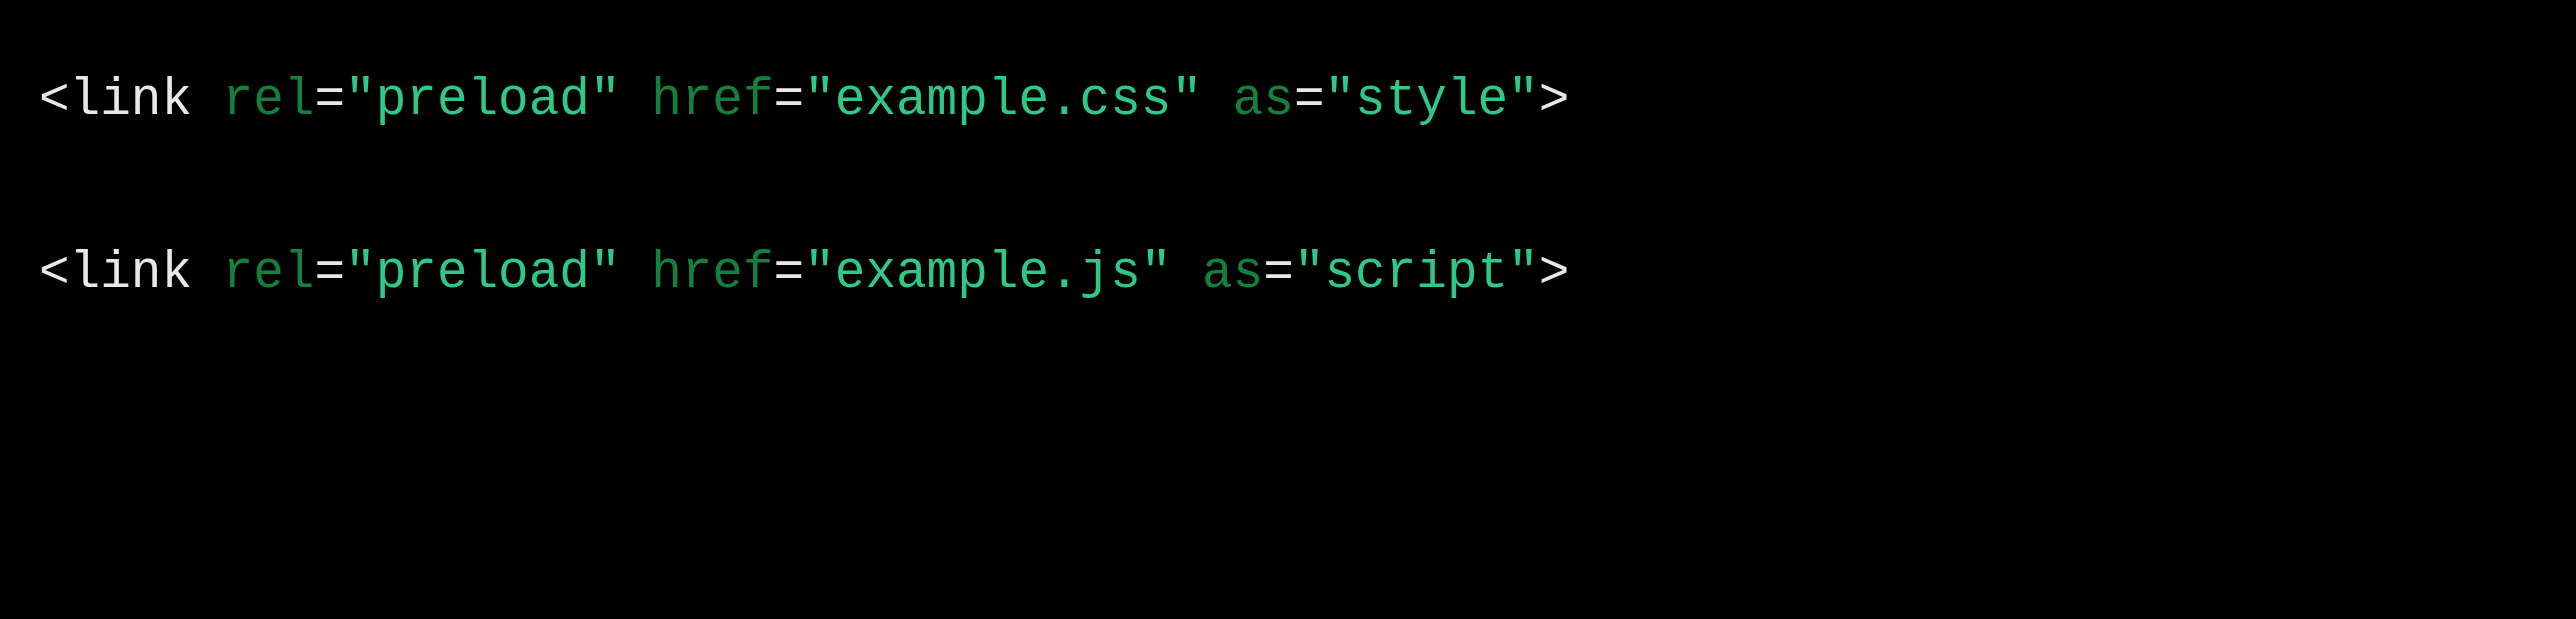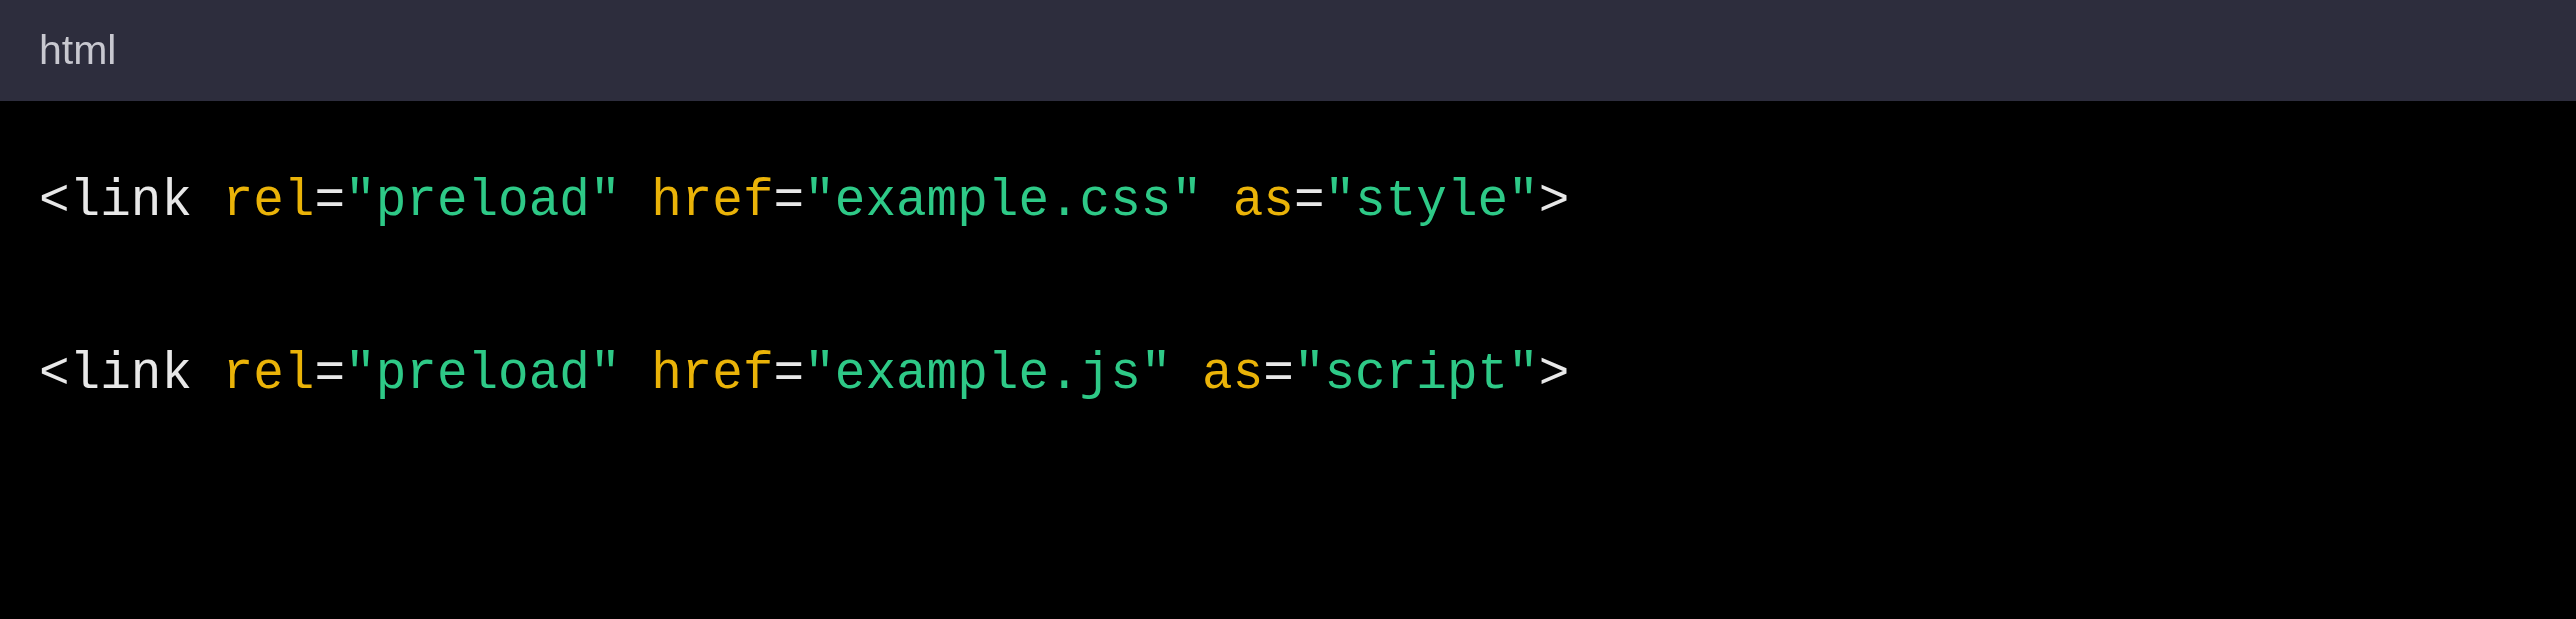--- a/index.html
+++ b/index.html
@@ -44,29 +44,26 @@
       display: block;
     }
     .tok-punct {
       color: #e8e8e8;
     }
     .tok-tag {
       color: #e8e8e8;
       font-family: Liberation Mono, monospace;
     }
     .tok-attr {
-      color: #eab308;
+      color: #15803d;
     }
     .tok-string {
       color: #2ec987;
     }
   </style>
 </head>
 <body>
 
 <div class="code-block">
-  <div class="code-header">
-    <span class="code-language">html</span>
-  </div>
   <div class="code-content"><span class="code-line"><span class="tok-punct">&lt;</span><span class="tok-tag">link</span><span class="tok-punct"> </span><span class="tok-attr">rel</span><span class="tok-punct">=</span><span class="tok-string">"preload"</span><span class="tok-punct"> </span><span class="tok-attr">href</span><span class="tok-punct">=</span><span class="tok-string">"example.css"</span><span class="tok-punct"> </span><span class="tok-attr">as</span><span class="tok-punct">=</span><span class="tok-string">"style"</span><span class="tok-punct">&gt;</span></span>
 <span class="code-line"><span class="tok-punct">&lt;</span><span class="tok-tag">link</span><span class="tok-punct"> </span><span class="tok-attr">rel</span><span class="tok-punct">=</span><span class="tok-string">"preload"</span><span class="tok-punct"> </span><span class="tok-attr">href</span><span class="tok-punct">=</span><span class="tok-string">"example.js"</span><span class="tok-punct"> </span><span class="tok-attr">as</span><span class="tok-punct">=</span><span class="tok-string">"script"</span><span class="tok-punct">&gt;</span></span></div>
 </div>
 
 
 </body></html>

